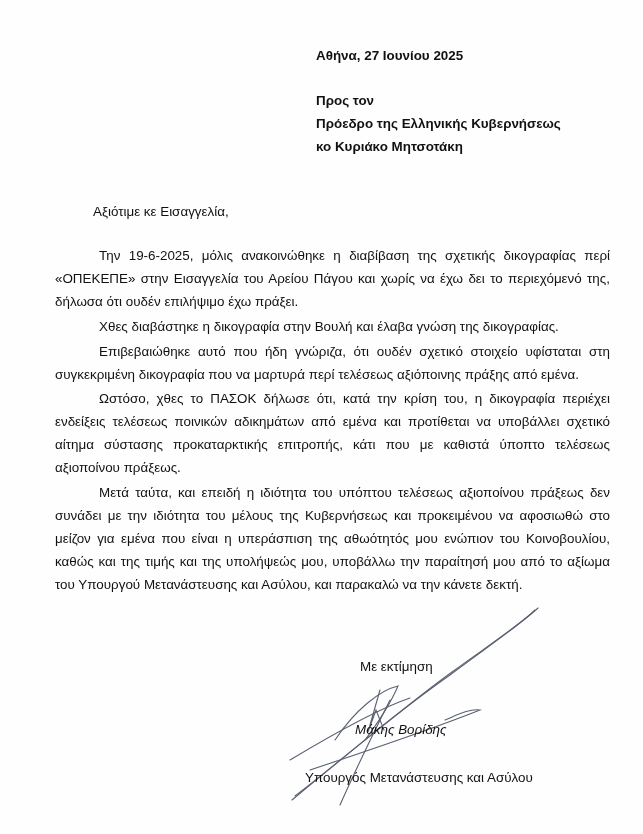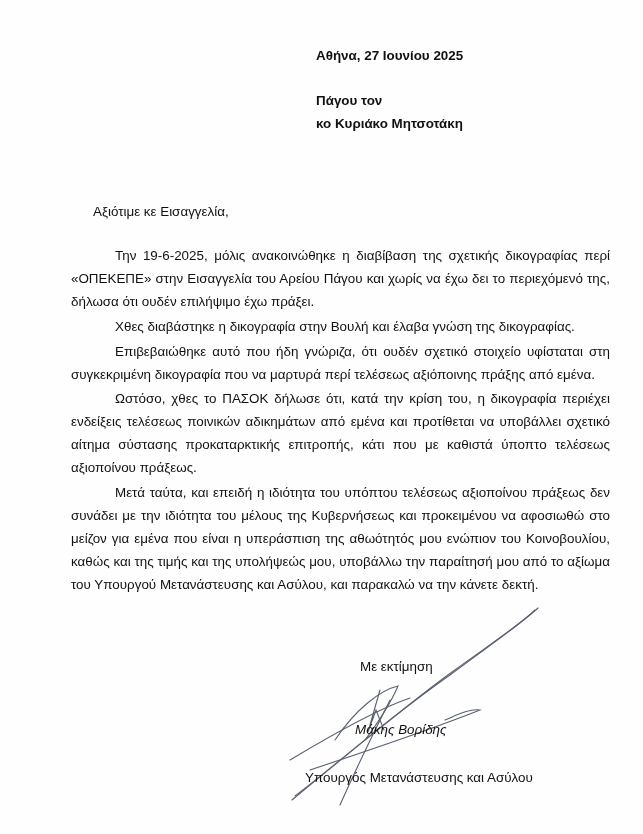--- a/index.html
+++ b/index.html
@@ -6,33 +6,34 @@
     body {
       width: 643px; height: 834px; position: relative; overflow: hidden;
       font-family: "Liberation Sans", sans-serif; color: #111111;
       font-size: 13.4px;
     }
     .page { position: absolute; left: 0; top: 0; width: 643px; height: 834px; background: #fefefe; }
     .addr { position: absolute; left: 316px; top: 44px; line-height: 23px; font-weight: bold; }
     .addr .date { margin-bottom: 22px; }
     .salutation { position: absolute; left: 93px; top: 200px; line-height: 23px; }
     .body { position: absolute; left: 55px; top: 245px; width: 555px; line-height: 22.9px; }
-    .body p { margin: 0 0 2px 16px; text-align: justify; text-indent: 44px; }
+    .body p { margin: 0 0 2px 0; text-align: justify; text-indent: 44px; }
     .closing { position: absolute; left: 360px; top: 659px; text-align: center; }
     .name { position: absolute; left: 355px; top: 722px; font-style: italic; }
     .title { position: absolute; left: 305px; top: 770px; }
     .signature { position: absolute; left: 280px; top: 590px; width: 340px; height: 220px; pointer-events: none; }
   </style>
 </head>
 <body>
 
 <div class="page">
   <div class="addr">
     <div class="date">Αθήνα, 27 Ιουνίου 2025</div>
-    <div>Πάγου τον</div>
+    <div>Προς τον</div>
+    <div>Πρόεδρο της Ελληνικής Κυβερνήσεως</div>
     <div>κο Κυριάκο Μητσοτάκη</div>
   </div>
 
   <div class="salutation">Αξιότιμε κε Εισαγγελία,</div>
 
   <div class="body">
     <p>Την 19-6-2025, μόλις ανακοινώθηκε η διαβίβαση της σχετικής δικογραφίας περί «ΟΠΕΚΕΠΕ» στην Εισαγγελία του Αρείου Πάγου και χωρίς να έχω δει το περιεχόμενό της, δήλωσα ότι ουδέν επιλήψιμο έχω πράξει.</p>
     <p>Χθες διαβάστηκε η δικογραφία στην Βουλή και έλαβα γνώση της δικογραφίας.</p>
     <p>Επιβεβαιώθηκε αυτό που ήδη γνώριζα, ότι ουδέν σχετικό στοιχείο υφίσταται στη συγκεκριμένη δικογραφία που να μαρτυρά περί τελέσεως αξιόποινης πράξης από εμένα.</p>
     <p>Ωστόσο, χθες το ΠΑΣΟΚ δήλωσε ότι, κατά την κρίση του, η δικογραφία περιέχει ενδείξεις τελέσεως ποινικών αδικημάτων από εμένα και προτίθεται να υποβάλλει σχετικό αίτημα σύστασης προκαταρκτικής επιτροπής, κάτι που με καθιστά ύποπτο τελέσεως αξιοποίνου πράξεως.</p>

